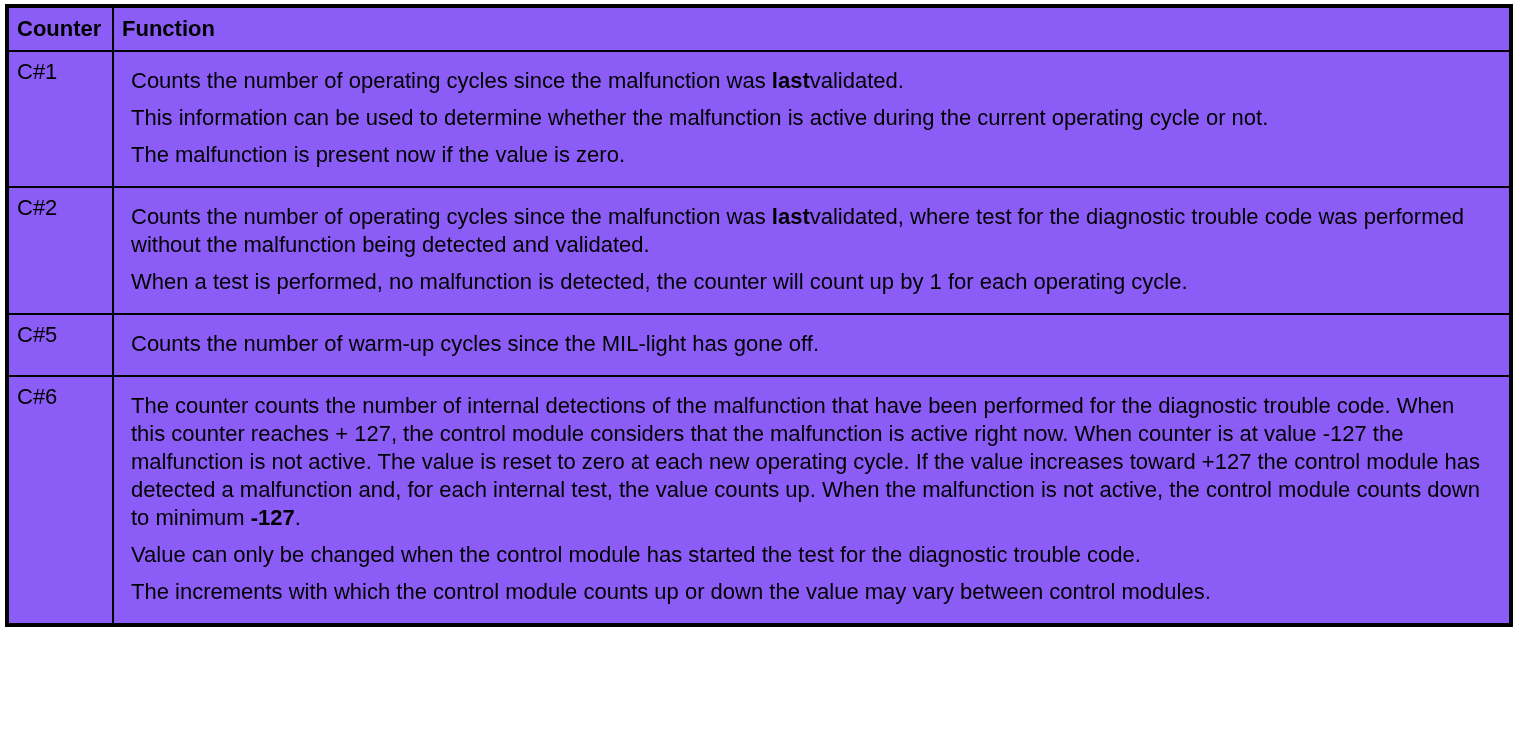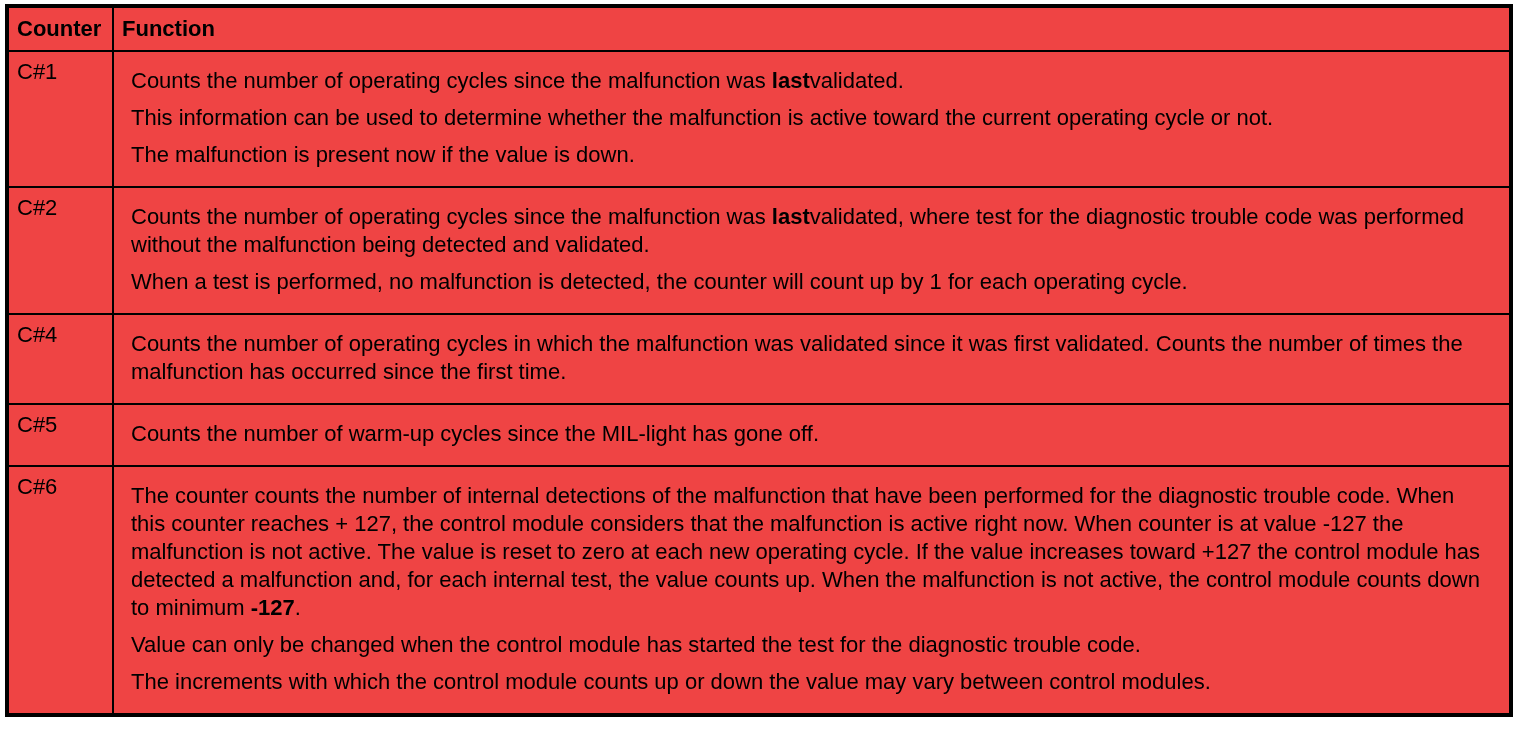--- a/index.html
+++ b/index.html
@@ -19,21 +19,21 @@
     box-sizing: border-box;
   }
   table.counter-table {
     border-collapse: collapse;
     table-layout: fixed;
     width: 1508px;
     border: 4px solid #000000;
     font-size: 22px;
     line-height: 28px;
     color: #000000;
-    background: #ef4444;
+    background: #8b5cf6;
   }
   table.counter-table th,
   table.counter-table td {
     border: 2px solid #000000;
     vertical-align: top;
     text-align: left;
     padding: 6px 8px 8px 8px;
     overflow: hidden;
     word-wrap: break-word;
   }
@@ -64,35 +64,29 @@
       <tr>
         <th class="col-counter">Counter</th>
         <th class="col-function">Function</th>
       </tr>
     </thead>
     <tbody id="table-body">
         <tr>
           <td class="cell-counter">C#1</td>
           <td class="cell-function">
             <div class="para"><span>Counts the number of operating cycles since the malfunction was </span><b>last</b><span>validated.</span></div>
-            <div class="para"><span>This information can be used to determine whether the malfunction is active toward the current operating cycle or not.</span></div>
-            <div class="para"><span>The malfunction is present now if the value is down.</span></div>
+            <div class="para"><span>This information can be used to determine whether the malfunction is active during the current operating cycle or not.</span></div>
+            <div class="para"><span>The malfunction is present now if the value is zero.</span></div>
           </td>
         </tr>
         <tr>
           <td class="cell-counter">C#2</td>
           <td class="cell-function">
             <div class="para"><span>Counts the number of operating cycles since the malfunction was </span><b>last</b><span>validated, where test for the diagnostic trouble code was performed without the malfunction being detected and validated.</span></div>
             <div class="para"><span>When a test is performed, no malfunction is detected, the counter will count up by 1 for each operating cycle.</span></div>
-          </td>
-        </tr>
-        <tr>
-          <td class="cell-counter">C#4</td>
-          <td class="cell-function">
-            <div class="para"><span>Counts the number of operating cycles in which the malfunction was validated since it was first validated. Counts the number of times the malfunction has occurred since the first time.</span></div>
           </td>
         </tr>
         <tr>
           <td class="cell-counter">C#5</td>
           <td class="cell-function">
             <div class="para"><span>Counts the number of warm-up cycles since the MIL-light has gone off.</span></div>
           </td>
         </tr>
         <tr>
           <td class="cell-counter">C#6</td>

